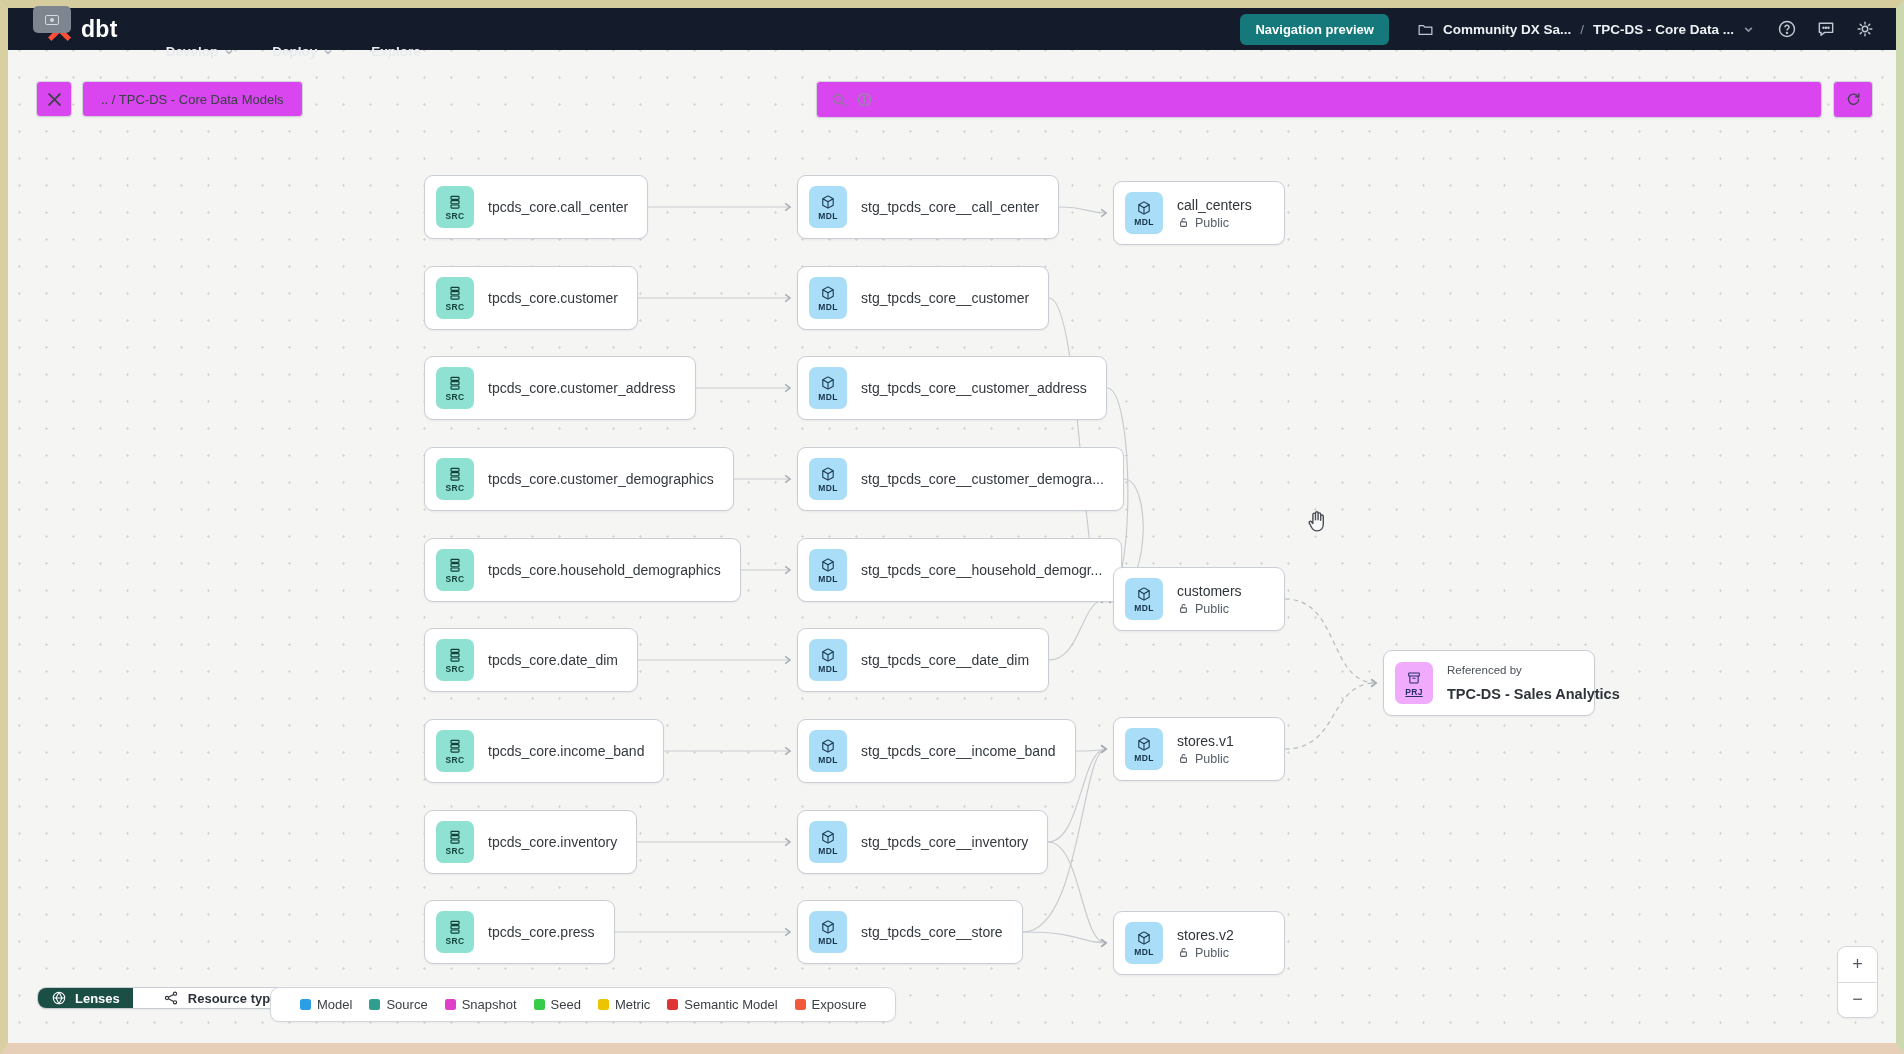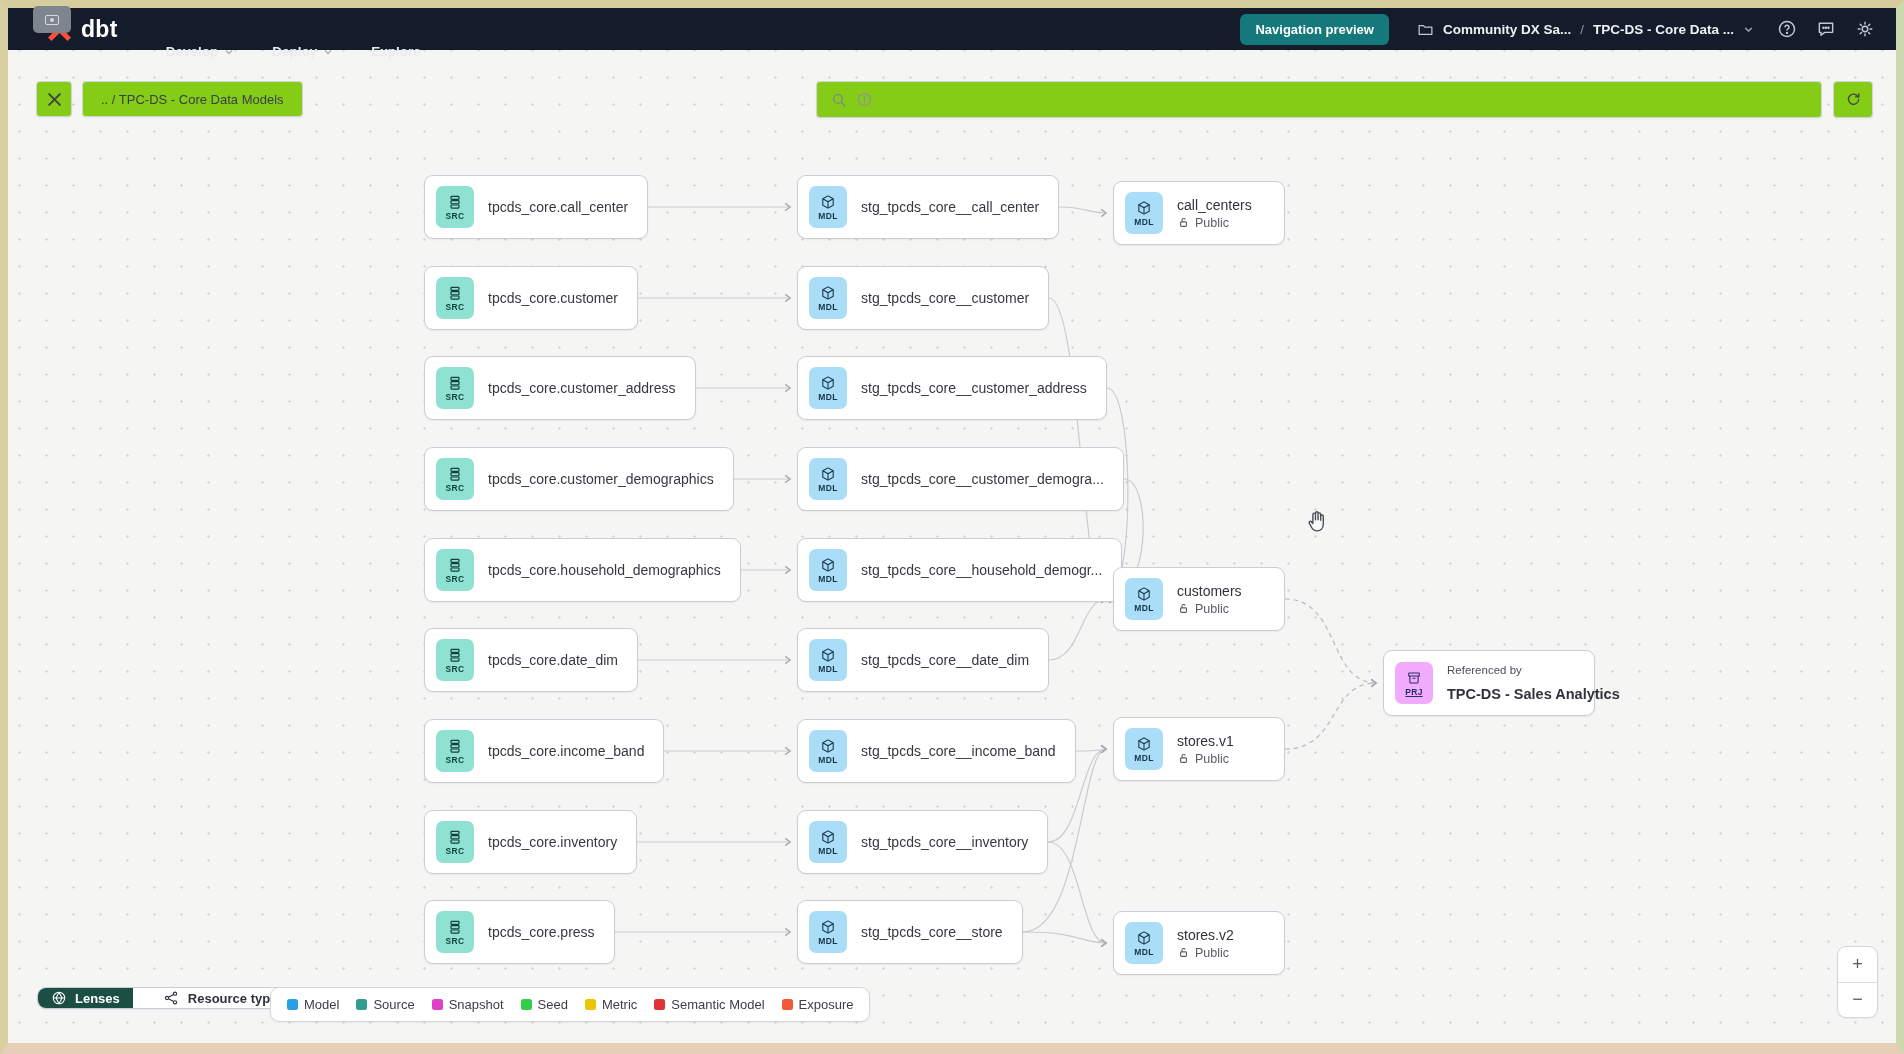--- a/index.html
+++ b/index.html
@@ -31,21 +31,21 @@
   .nav-icons { display:flex; align-items:center; gap:17px; margin-left:22px; }
   .nav-icons .icon-btn { width:22px; height:22px; cursor:pointer; display:flex; align-items:center; justify-content:center; }
 
   
   .canvas { position:absolute; inset:0; background:#f5f5f3;
     background-image:radial-gradient(#d8d8d3 1.1px, transparent 1.3px);
     background-size:27px 27px; background-position:6px 10px; z-index:1; cursor:grab; }
   #edges { position:absolute; inset:0; width:1904px; height:1054px; pointer-events:none; }
 
   
-  .tb { position:absolute; z-index:40; background:#84cc16; border:1px solid #d2d6da; border-radius:4px;
+  .tb { position:absolute; z-index:40; background:#d946ef; border:1px solid #d2d6da; border-radius:4px;
     box-shadow:0 1px 2px rgba(20,28,45,.05); }
   .close-btn { left:36px; top:81px; width:36px; height:36px; display:flex; align-items:center; justify-content:center; cursor:pointer; }
   .path-chip { left:82px; top:81px; height:36px; display:flex; align-items:center; padding:0 18px; cursor:pointer;
     font-size:13px; color:#3b4046; }
   .searchbar { left:816px; top:81px; width:1006px; height:37px; display:flex; align-items:center; padding:0 14px; gap:9px; }
   .searchbar input { flex:1; border:none; outline:none; font-size:13.5px; color:#3b4046; font-family:inherit; background:transparent; }
   .searchbar input::placeholder { color:#8d939c; }
   .refresh-btn { left:1833px; top:81px; width:40px; height:37px; display:flex; align-items:center; justify-content:center; cursor:pointer; }
 
   
@@ -70,21 +70,21 @@
   .hand-cursor { position:absolute; left:1304px; top:508px; width:26px; height:26px; z-index:45; pointer-events:none; }
 
   
   .lens-ctl { position:absolute; left:37px; top:987px; height:22px; display:flex; border:1px solid #c7ccd2;
     border-radius:9px; overflow:hidden; background:#fff; z-index:40; box-shadow:0 1px 2px rgba(20,28,45,.05); }
   .lens-seg { background:#1b4f46; color:#fff; display:flex; align-items:center; gap:8px; padding:0 13px;
     font-size:13px; font-weight:bold; cursor:pointer; }
   .rt-seg { display:flex; align-items:center; gap:9px; padding:0 30px; font-size:13px; font-weight:bold;
     color:#2e333a; cursor:pointer; background:#fff; }
   .legend { position:absolute; left:270px; top:987px; height:35px; display:flex; align-items:center; gap:17px;
-    padding:0 16px; background:#fff; border:1px solid #d2d6da; border-radius:9px; z-index:40;
+    padding:0 29px; background:#fff; border:1px solid #d2d6da; border-radius:9px; z-index:40;
     box-shadow:0 1px 2px rgba(20,28,45,.05); }
   .leg-item { display:flex; align-items:center; gap:6px; font-size:13px; color:#3a3f45; }
   .leg-swatch { width:11px; height:11px; border-radius:2.5px; }
   .zoom-ctl { position:absolute; left:1837px; top:946px; width:41px; height:72px; background:#fff;
     border:1px solid #d2d6da; border-radius:9px; z-index:40; display:flex; flex-direction:column;
     box-shadow:0 1px 2px rgba(20,28,45,.05); }
   .zoom-ctl .zbtn { flex:1; display:flex; align-items:center; justify-content:center; font-size:18px;
     color:#555a60; cursor:pointer; }
   .zoom-ctl .zbtn:first-child { border-bottom:1px solid #d9dcdf; }
 </style>

